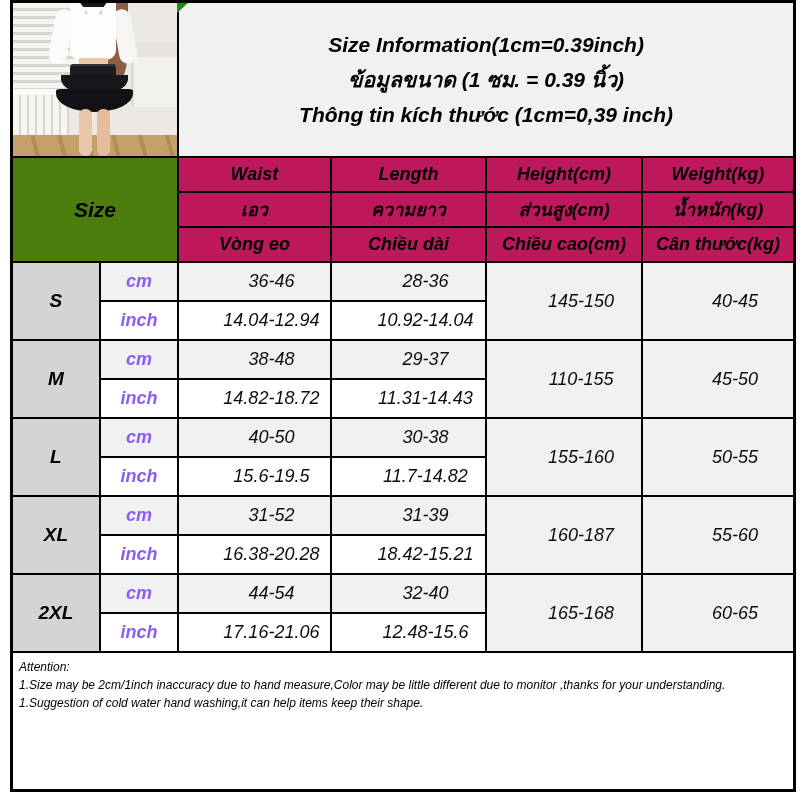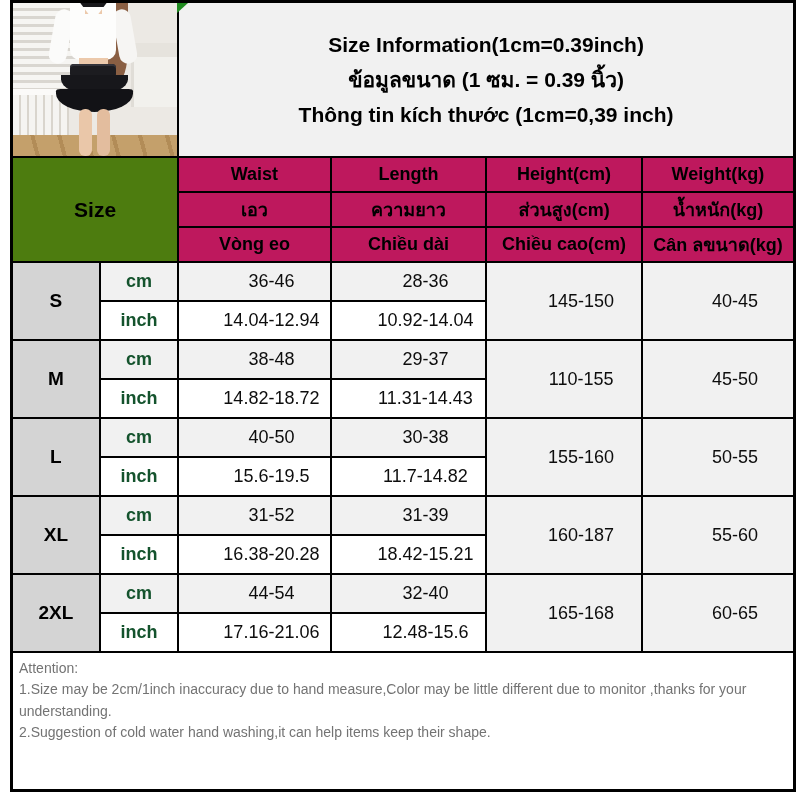--- a/index.html
+++ b/index.html
@@ -1,46 +1,46 @@
 <!DOCTYPE html>
 <html><head>
 <meta charset="utf-8">
 <style>
   html,body{margin:0;padding:0;}
   body{
     width:800px;height:800px;background:#ffffff;
     font-family:"Liberation Sans", sans-serif;color:#111;
     position:relative;overflow:hidden;
   }
-  .sheet{position:absolute;left:10px;top:0;width:786px;height:792px;}
+  .sheet{position:absolute;left:10px;top:0;width:786px;height:792px;font-style:italic;}
   table.size-table{
     border-collapse:collapse;width:100%;height:100%;table-layout:fixed;
     border:3px solid #000;
   }
   td{border:2px solid #000;text-align:center;vertical-align:middle;overflow:hidden;}
   
   tr.r-top td{height:153px;}
   tr.r-hdr td{height:31px;}
   tr.r-data td{height:35px;}
   
   .title-cell{background:#f1f1f1;padding:0;}
   .title-line{font-weight:bold;line-height:35px;font-size:21px;color:#000;}
   
   .hdr{background:#be185d;font-weight:bold;font-size:18px;color:#000;}
   .size-cell{background:#4d7c0f;font-weight:bold;font-size:21px;color:#000;}
   
   .size-label{background:#d4d4d4;font-weight:bold;font-size:19px;color:#000;}
-  .unit{font-weight:bold;font-size:18px;color:#14532d;}
+  .unit{font-weight:bold;font-size:18px;color:#8b5cf6;}
   .u-cm,.v-cm,.merged{background:#f1f1f1;}
   .u-in,.v-in{background:#ffffff;}
   .val{font-size:18px;color:#0d0d0d;padding-left:35px;}
   
   .attention-cell{
     background:#ffffff;text-align:left;vertical-align:top;
-    padding:5px 8px 0 6px;font-size:14px;line-height:1.52;color:#737373;
+    padding:5px 8px 0 6px;font-size:12px;line-height:1.52;color:#000000;
   }
   
   .photo-cell{padding:0;background:#ffffff;}
   .photo{position:relative;width:100%;height:100%;overflow:hidden;background:#ece9e4;}
   .photo *{position:absolute;}
   .ph-window{left:0;top:0;width:40%;height:56%;
     background:repeating-linear-gradient(180deg,#f6f5f2 0 5px,#d9d6d0 5px 8px);
     border-right:4px solid #fbfaf8;}
   .ph-cabinet{right:0;top:26%;width:26%;height:42%;background:#f2f1ed;
     border-left:3px solid #e0ddd7;box-shadow:inset 0 14px 0 #e6e3dd;}
@@ -128,21 +128,21 @@
   <tr class="r-hdr">
     <td class="hdr">เอว</td>
     <td class="hdr">ความยาว</td>
     <td class="hdr">ส่วนสูง(cm)</td>
     <td class="hdr">น้ำหนัก(kg)</td>
   </tr>
   <tr class="r-hdr">
     <td class="hdr">Vòng eo</td>
     <td class="hdr">Chiều dài</td>
     <td class="hdr">Chiều cao(cm)</td>
-    <td class="hdr">Cân ลขนาด(kg)</td>
+    <td class="hdr">Cân thước(kg)</td>
   </tr>
 
   <tr class="r-data">
     <td class="size-label" rowspan="2">S</td>
     <td class="unit u-cm">cm</td>
     <td class="val v-cm">36-46</td>
     <td class="val v-cm">28-36</td>
     <td class="val merged" rowspan="2">145-150</td>
     <td class="val merged" rowspan="2">40-45</td>
   </tr>
@@ -205,19 +205,19 @@
   <tr class="r-data">
     <td class="unit u-in">inch</td>
     <td class="val v-in">17.16-21.06</td>
     <td class="val v-in">12.48-15.6</td>
   </tr>
 
   <tr>
     <td class="attention-cell" colspan="6">
       <div>Attention:</div>
       <div>1.Size may be 2cm/1inch inaccuracy due to hand measure,Color may be little different due to monitor ,thanks for your understanding.</div>
-      <div>2.Suggestion of cold water hand washing,it can help items keep their shape.</div>
+      <div>1.Suggestion of cold water hand washing,it can help items keep their shape.</div>
     </td>
   </tr>
 </tbody>
     </table>
 <div class="corner-marker"></div>
 </div>
 
 </body></html>

